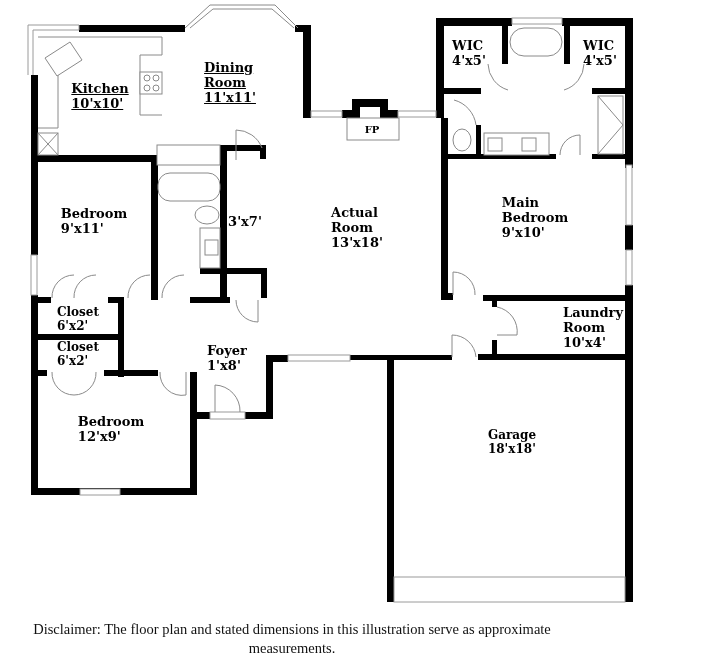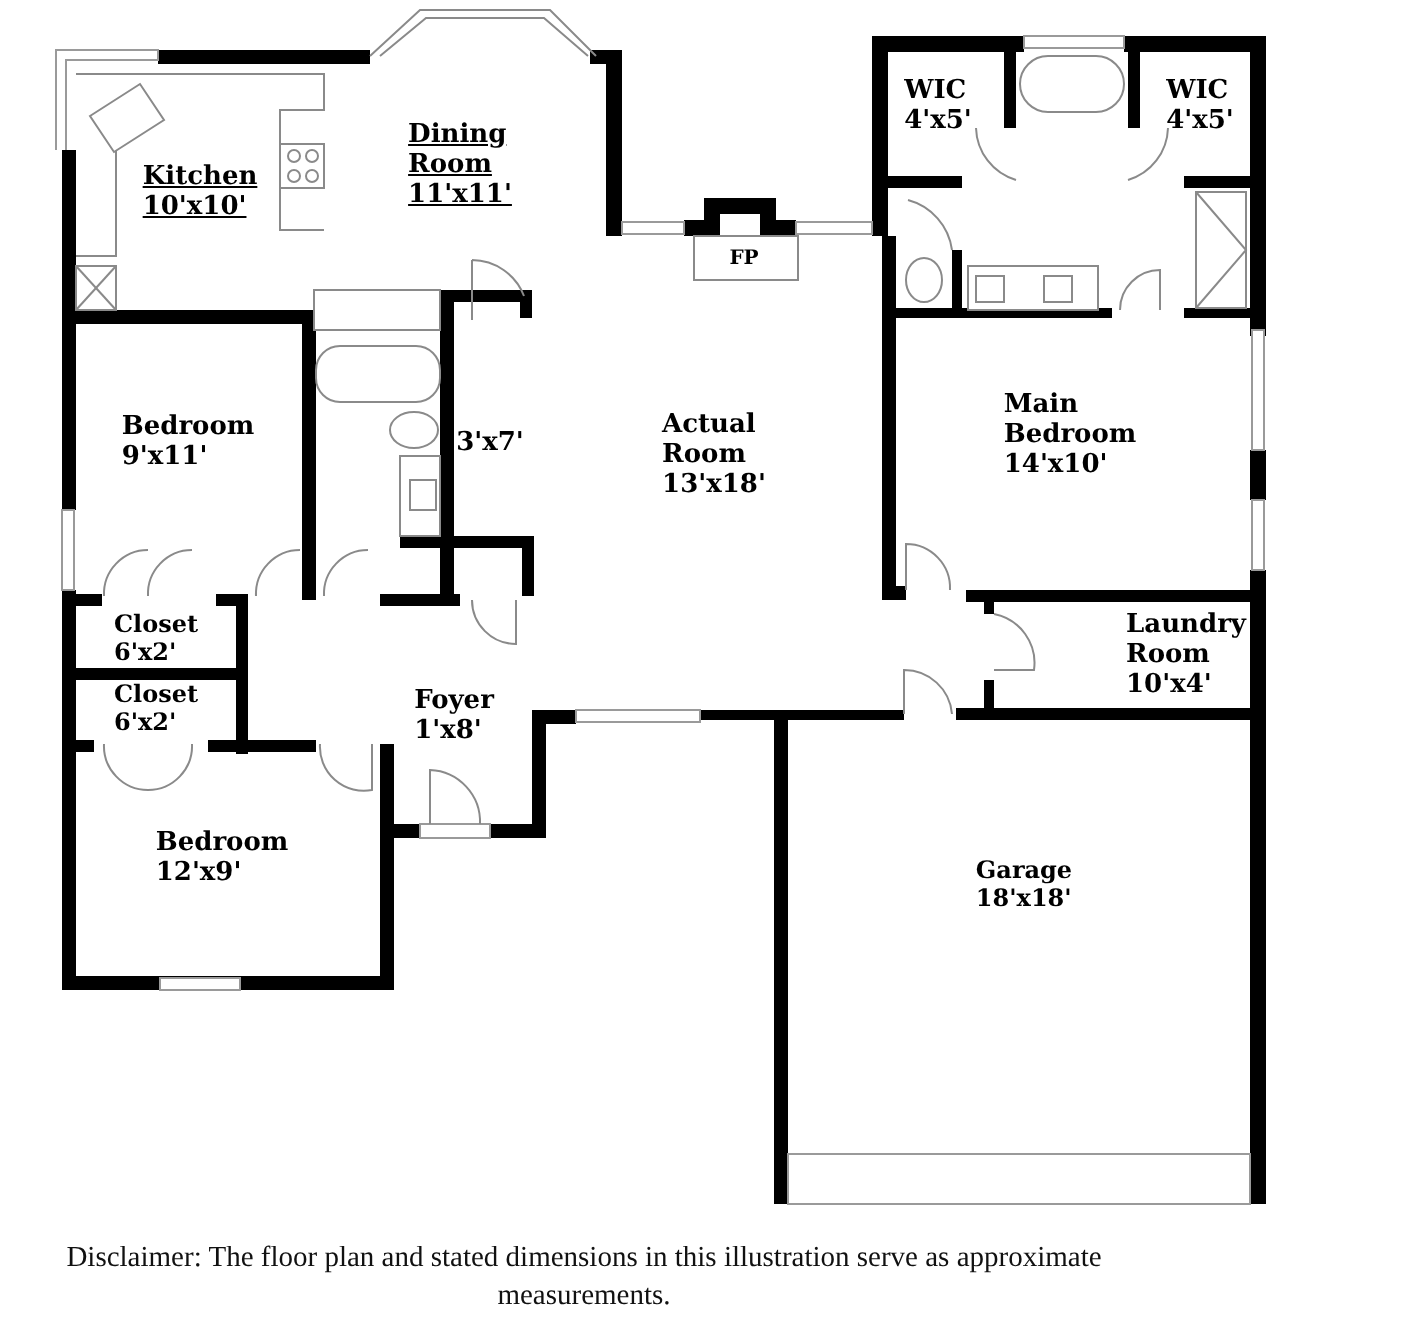--- a/index.html
+++ b/index.html
@@ -178,21 +178,21 @@
   <span>WIC</span>
   <span>4'x5'</span>
 </div>
 <div class="lbl" style="left:600px; top:38px;">
   <span>WIC</span>
   <span>4'x5'</span>
 </div>
 <div class="lbl" style="left:535px; top:195px;">
   <span>Main</span>
   <span>Bedroom</span>
-  <span>14'x10'</span>
+  <span>9'x10'</span>
 </div>
 <div class="lbl" style="left:94px; top:206px;">
   <span>Bedroom</span>
   <span>9'x11'</span>
 </div>
 <div class="lbl" style="left:245px; top:214px;">
   <span>3'x7'</span>
 </div>
 <div class="lbl sm" style="left:78px; top:305px;">
   <span>Closet</span>

